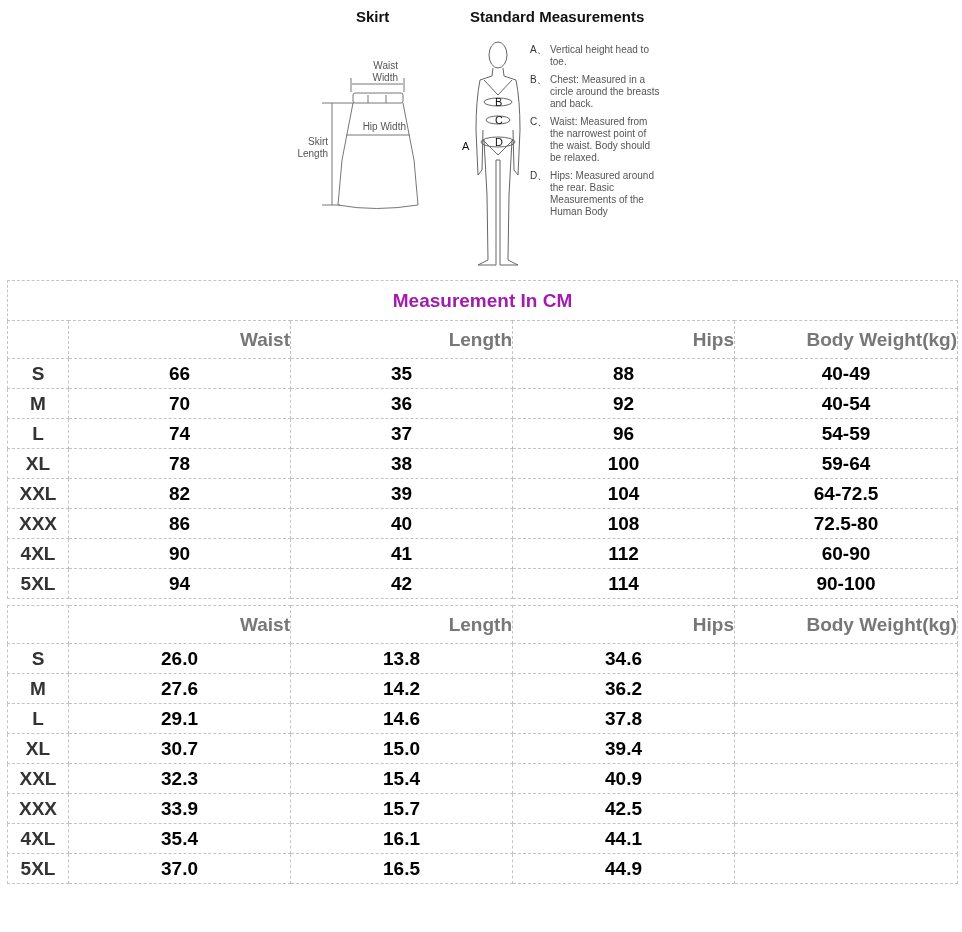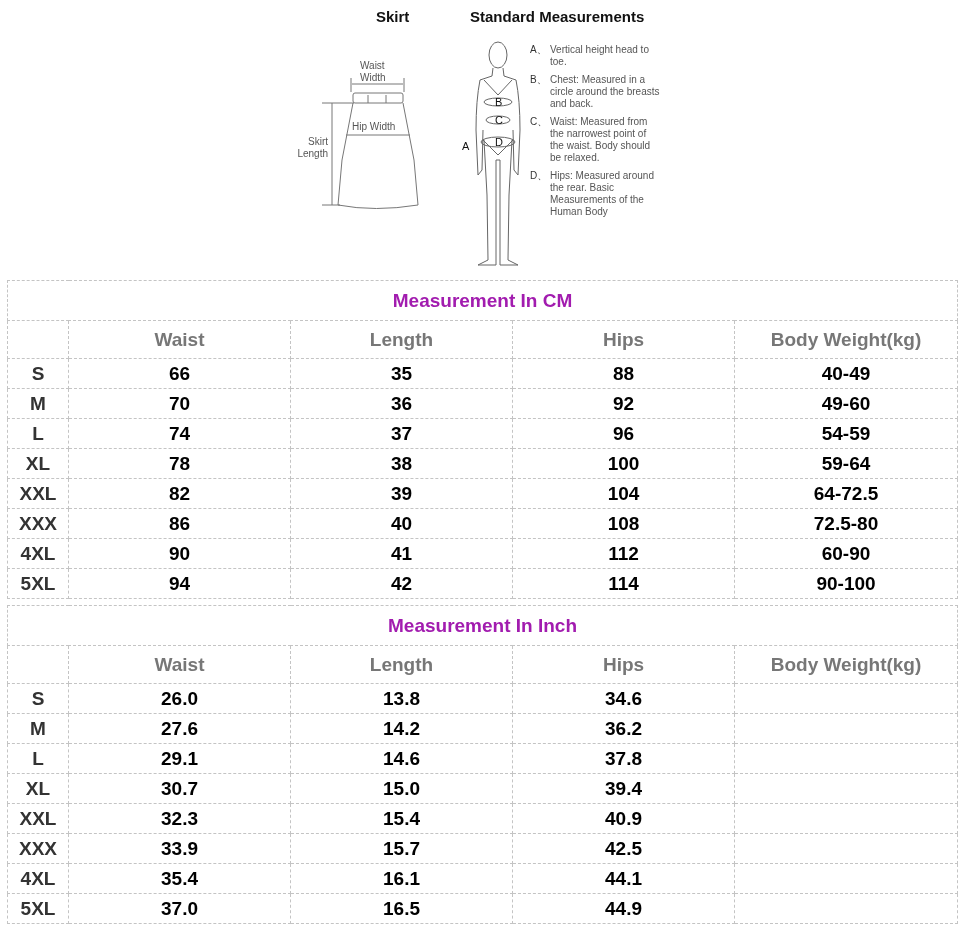--- a/index.html
+++ b/index.html
@@ -1,41 +1,41 @@
 <!DOCTYPE html>
 <html><head>
 <meta charset="utf-8">
 <style>
   html, body { margin:0; padding:0; background:#ffffff; }
   body { width:962px; height:932px; position:relative; overflow:hidden;
          font-family:"Liberation Sans", sans-serif; }
   .diagram { position:absolute; left:280px; top:0; width:420px; height:275px; }
   .diagram svg { position:absolute; left:0; top:0; }
   .dtitle { position:absolute; font-weight:bold; font-size:15px; color:#111; }
-  .dlabel { position:absolute; font-size:10px; color:#555; line-height:12px; text-align:left; }
+  .dlabel { position:absolute; font-size:10px; color:#555; line-height:12px; text-align:right; }
   .legend { position:absolute; left:250px; top:44px; width:130px; font-size:10px; color:#555; line-height:12px; }
   .legend .item { display:flex; margin-bottom:6px; }
   .legend .k { width:20px; color:#333; flex:0 0 20px; }
   .legend .t { flex:1; }
   .letter { position:absolute; font-size:11px; color:#111; }
 
   table.chart { position:absolute; left:7px; border-collapse:collapse; table-layout:fixed; width:950px; }
   table.chart td { border:1px dashed #c4c4c4; text-align:center; padding:0; font-weight:bold; }
   table.chart td.title { font-size:19px; color:#a21caf; height:39px; }
-  table.chart td.hdr { font-size:19px; color:#777777; height:37px; }
+  table.chart td.hdr { font-size:19px; color:#777777; height:37px;text-align:right; }
   table.chart td.size { font-size:19px; color:#333333; height:29px; }
   table.chart td.val { font-size:19px; color:#000000; height:29px; }
   #cm-table { top:280px; }
   #inch-table { top:605px; }
 </style>
 </head>
 <body>
 
 <div class="diagram">
-  <div class="dtitle" style="left:76px;top:8px;margin-left:20px;">Skirt</div>
+  <div class="dtitle" style="left:76px;top:8px;">Skirt</div>
   <div class="dtitle" style="left:190px;top:8px;">Standard Measurements</div>
 
   <svg width="420" height="275">
 
     <g stroke="#777" fill="none" stroke-width="1">
       <rect x="73" y="93" width="50" height="10" rx="2"></rect>
       <line x1="88" y1="95" x2="88" y2="103"></line>
       <line x1="106" y1="95" x2="106" y2="103"></line>
       <path d="M73 103 L62 160 L58 205 Q95 212 138 205 L134 160 L123 103"></path>
 
@@ -116,21 +116,21 @@
         <td class="val">66</td>
         <td class="val">35</td>
         <td class="val">88</td>
         <td class="val">40-49</td>
       </tr>
       <tr>
         <td class="size">M</td>
         <td class="val">70</td>
         <td class="val">36</td>
         <td class="val">92</td>
-        <td class="val">49-60</td>
+        <td class="val">40-54</td>
       </tr>
       <tr>
         <td class="size">L</td>
         <td class="val">74</td>
         <td class="val">37</td>
         <td class="val">96</td>
         <td class="val">54-59</td>
       </tr>
       <tr>
         <td class="size">XL</td>
@@ -173,23 +173,20 @@
 <table class="chart" id="inch-table">
   <colgroup>
       <col style="width:61px">
       <col style="width:222px">
       <col style="width:222px">
       <col style="width:222px">
       <col style="width:223px">
     </colgroup>
   <tbody>
       <tr>
-        <td colspan="5" class="title">Measurement In Inch</td>
-      </tr>
-      <tr>
         <td class="hdr"></td>
         <td class="hdr">Waist</td>
         <td class="hdr">Length</td>
         <td class="hdr">Hips</td>
         <td class="hdr">Body Weight(kg)</td>
       </tr>
       <tr>
         <td class="size">S</td>
         <td class="val">26.0</td>
         <td class="val">13.8</td>

